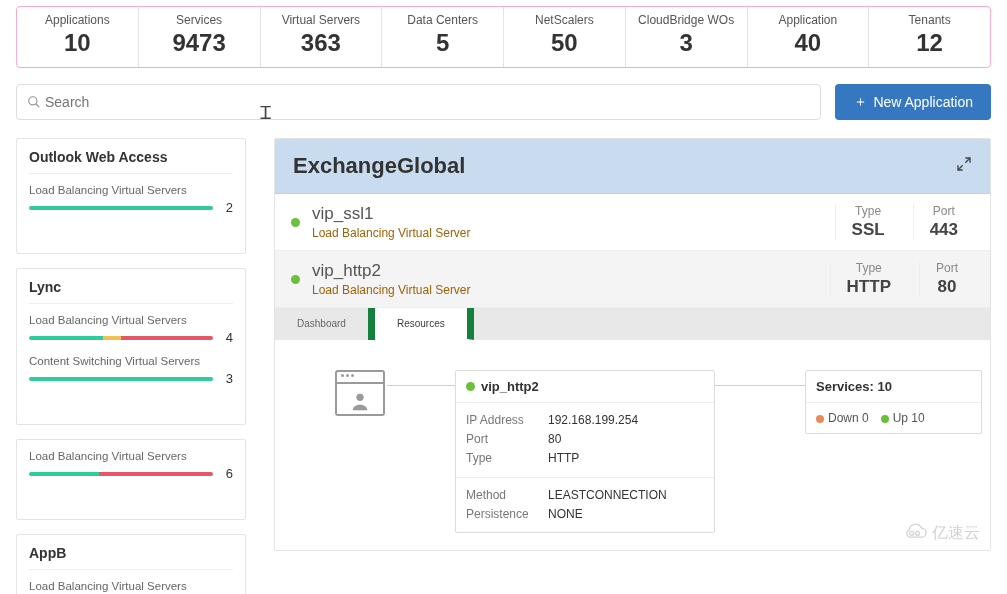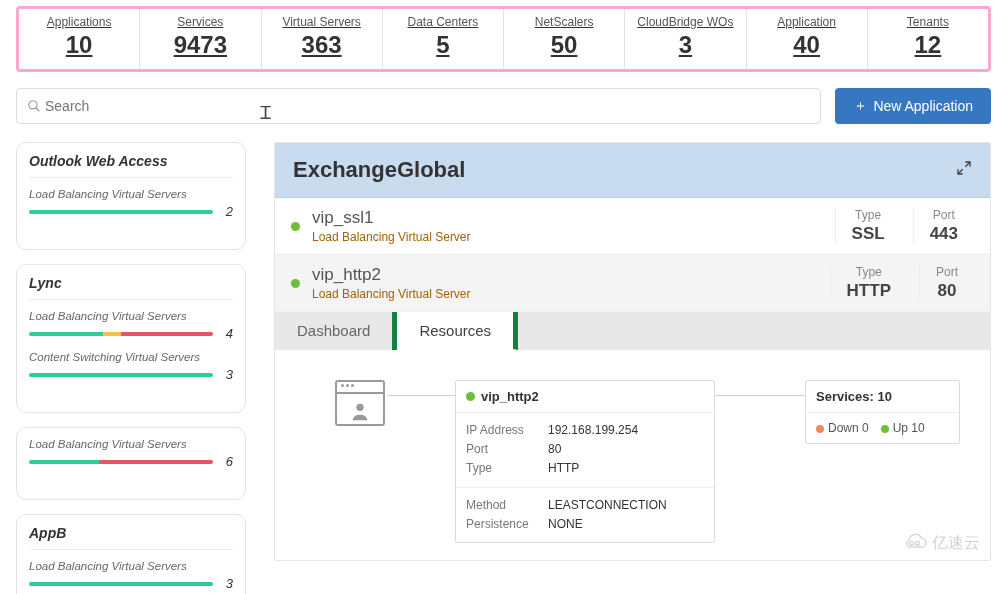--- a/index.html
+++ b/index.html
@@ -1,36 +1,36 @@
 <!DOCTYPE html>
 <html><head>
 <meta charset="utf-8">
 <style>
   * { box-sizing: border-box; margin: 0; padding: 0; font-family: -apple-system, "Helvetica Neue", Arial, sans-serif; }
   body { background: #fff; color: #333; width: 1007px; }
   .wrap { padding: 0 16px 16px 16px; }
 
   
-  .stats { display: flex; border: 3px solid #f9a8d4; border-radius: 4px; margin-top: 6px; text-decoration: underline; }
+  .stats { display: flex; border: 1px solid #f9a8d4; border-radius: 4px; margin-top: 6px; }
   .stat { flex: 1 1 0; text-align: center; padding: 6px 4px 10px 4px; border-right: 1px solid #e4e4e4; }
   .stat:last-child { border-right: none; }
   .stat .lbl { font-size: 12px; color: #555; }
   .stat .val { font-size: 24px; font-weight: 600; color: #333; margin-top: 2px; }
 
   
   .searchrow { display: flex; gap: 14px; margin-top: 16px; align-items: stretch; }
   .searchbox { flex: 1; display: flex; align-items: center; border: 1px solid #ddd; border-radius: 4px; padding: 0 10px; height: 36px; color: #888; }
   .searchbox input { border: none; outline: none; flex: 1; font-size: 14px; padding: 6px 4px; color: #444; background: transparent; }
   .searchbox .mag { width: 14px; height: 14px; }
   .newbtn { background: #3677c2; color: #fff; border: none; border-radius: 4px; padding: 0 18px; font-size: 14px; font-weight: 500; cursor: pointer; display: flex; align-items: center; gap: 6px; }
 
   
   .cols { display: flex; gap: 20px; margin-top: 18px; align-items: flex-start; }
   .leftcol { width: 230px; display: flex; flex-direction: column; gap: 14px; }
-  .card { border: 1px solid #e4e4e4; border-radius: 10px; padding: 10px 12px 20px 12px; font-style: italic; }
+  .card { border: 1px solid #e4e4e4; border-radius: 2px; padding: 10px 12px 28px 12px; }
   .card-title { font-size: 14px; font-weight: 600; color: #333; padding-bottom: 8px; border-bottom: 1px solid #eee; margin-bottom: 10px; }
   .metric { margin-bottom: 10px; }
   .metric .mlabel { font-size: 11.5px; color: #666; margin-bottom: 4px; }
   .metric .mrow { display: flex; align-items: center; gap: 8px; }
   .bar { flex: 1; height: 4px; border-radius: 2px; display: flex; overflow: hidden; }
   .bar .seg { height: 100%; }
   .mrow .cnt { font-size: 13px; color: #333; min-width: 12px; text-align: right; }
 
   
   .rightcol { flex: 1; border: 1px solid #e4e4e4; border-radius: 2px; margin-left: 8px; }
@@ -43,40 +43,40 @@
   .statusdot { width: 9px; height: 9px; border-radius: 50%; flex-shrink: 0; }
   .vipmain { flex: 1; }
   .vipmain .vname { font-size: 17px; color: #555; }
   .vipmain .vsub  { font-size: 12px; color: #a16207; margin-top: 2px; }
   .kvcell { text-align: center; padding: 0 16px; border-left: 1px solid #eee; }
   .kvcell .kl { font-size: 12px; color: #888; }
   .kvcell .kv { font-size: 17px; font-weight: 600; color: #444; margin-top: 2px; }
 
   
   .tabs { display: flex; background: #e8e8e8; }
-  .tab { padding: 10px 22px; font-size: 15px; color: #666; cursor: pointer; border-right: 5px solid #15803d; }
+  .tab { padding: 10px 22px; font-size: 10px; color: #666; cursor: pointer; border-right: 7px solid #15803d; }
   .tab.active { background: #fff; color: #404040; border-bottom: 1px solid #fff; }
 
   
   .diagram { position: relative; padding: 24px 20px 30px 20px; min-height: 210px; }
   .appicon { position: absolute; left: 60px; top: 30px; width: 50px; height: 46px; border: 2px solid #9a9a9a; border-radius: 3px; display: flex; align-items: flex-end; justify-content: center; padding-bottom: 2px; }
   .appicon::before { content: ""; position: absolute; top: 0; left: 0; right: 0; height: 10px; border-bottom: 2px solid #9a9a9a; }
   .appicon .dotset { position: absolute; top: 2px; left: 4px; display: flex; gap: 2px; }
   .appicon .dotset span { width: 3px; height: 3px; background: #9a9a9a; border-radius: 50%; display: block; }
   .appicon svg { width: 22px; height: 22px; }
 
   .vipbox { position: absolute; left: 180px; top: 30px; width: 260px; border: 1px solid #dcdcdc; border-radius: 2px; background: #fff; }
   .vipbox .vh { padding: 8px 10px; font-size: 13px; font-weight: 600; color: #333; border-bottom: 1px solid #eee; display: flex; align-items: center; gap: 6px; }
   .vipbox .sec { padding: 8px 10px; border-bottom: 1px solid #eee; }
   .vipbox .sec:last-child { border-bottom: none; }
   .vipbox .pair { display: flex; font-size: 12px; color: #555; line-height: 1.6; }
   .vipbox .pair .pk { width: 82px; color: #777; }
   .vipbox .pair .pv { flex: 1; color: #333; }
 
-  .svcbox { position: absolute; left: 530px; top: 30px; width: 155px; border: 1px solid #dcdcdc; border-radius: 2px; background: #fff; }
+  .svcbox { position: absolute; left: 530px; top: 30px; width: 177px; border: 1px solid #dcdcdc; border-radius: 2px; background: #fff; }
   .svcbox .vh { padding: 8px 10px; font-size: 13px; font-weight: 600; border-bottom: 1px solid #eee; }
   .svcbox .body { padding: 8px 10px; font-size: 12px; color: #555; display: flex; gap: 12px; }
   .svcbox .body span.dot { width: 8px; height: 8px; border-radius: 50%; display: inline-block; margin-right: 4px; vertical-align: middle; }
 
   .connector { position: absolute; top: 45px; height: 1px; background: #d0d0d0; }
   .conn1 { left: 112px; width: 68px; }
   .conn2 { left: 440px; width: 90px; }
 
   
   .wm { position: absolute; right: 10px; bottom: 6px; color: #c7c7c7; font-size: 16px; display: flex; align-items: flex-start; gap: 4px; opacity: .8; pointer-events: none; }

